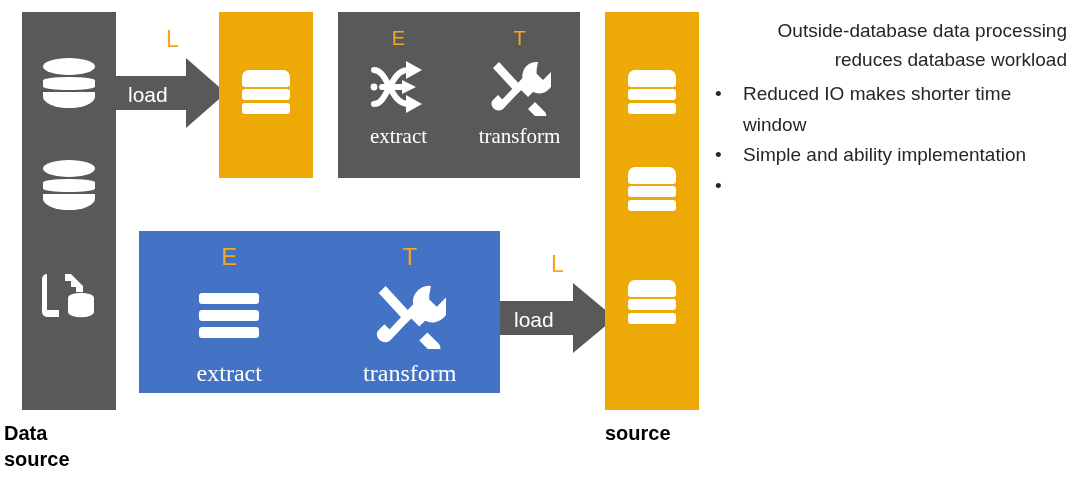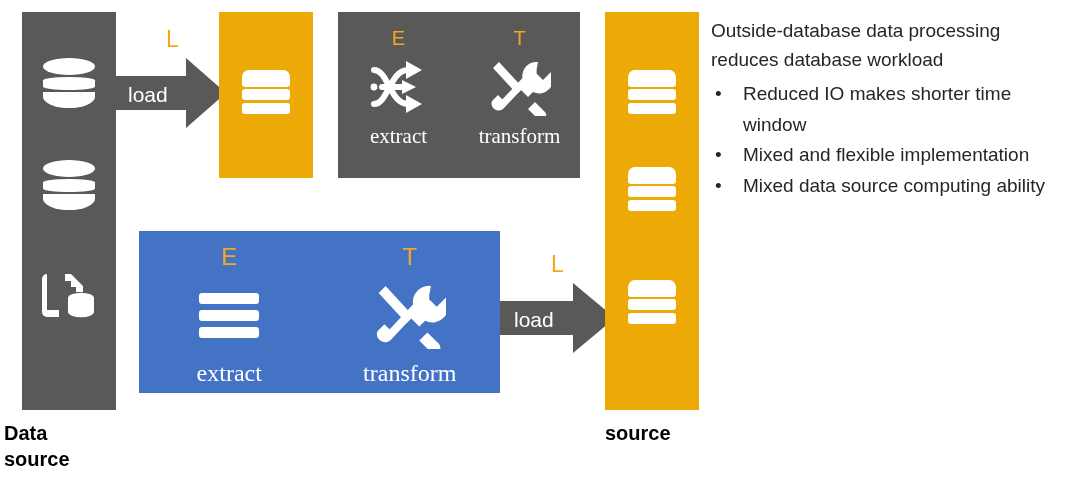--- a/index.html
+++ b/index.html
@@ -167,21 +167,21 @@
     font-size: 23px;
     line-height: 1.2;
     text-align: center;
     color: #000000;
     margin: 0 0 6px 0;
     font-family: "Liberation Sans", sans-serif;
   }
   .panel-sub {
     font-size: 19px;
     line-height: 1.55;
-    text-align: left;
+    text-align: right;
     color: #262626;
     margin: 0 8px 4px 8px;
     font-family: "Liberation Sans", sans-serif;
   }
   .panel-bullets {
     list-style: none;
     margin: 4px 0 0 0;
     padding: 0 0 0 6px;
   }
   .panel-bullets li {
@@ -346,22 +346,21 @@
 
   <div class="panel">
     <div class="panel-sub">Outside-database data processing reduces database workload</div>
     <ul class="panel-bullets">
       <li>
         <span class="bullet-dot">•</span>
         <span>Reduced IO makes shorter time window</span>
       </li>
       <li>
         <span class="bullet-dot">•</span>
-        <span>Mixed and flexible implementation</span>
+        <span>Simple and ability implementation</span>
       </li>
       <li>
         <span class="bullet-dot">•</span>
-        <span>Mixed data source computing ability</span>
       </li>
     </ul>
   </div>
 
 </div>
 
 </body></html>

